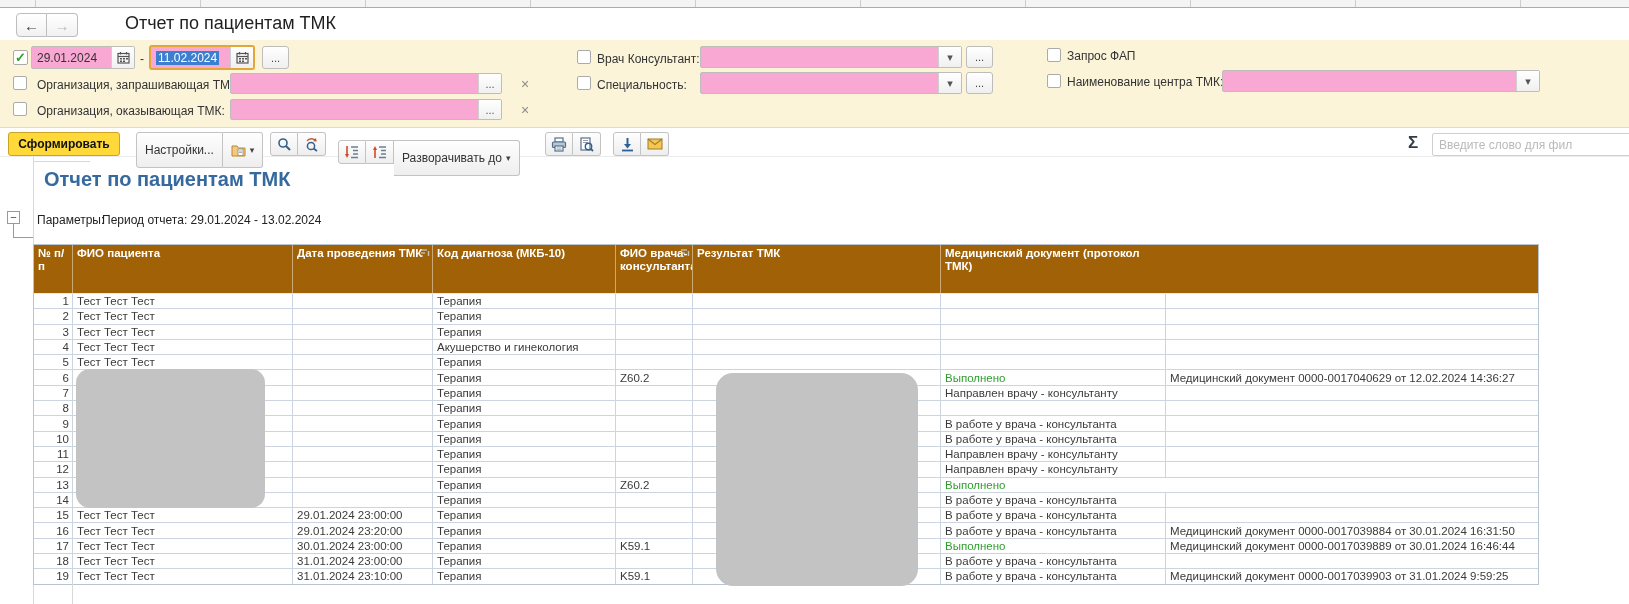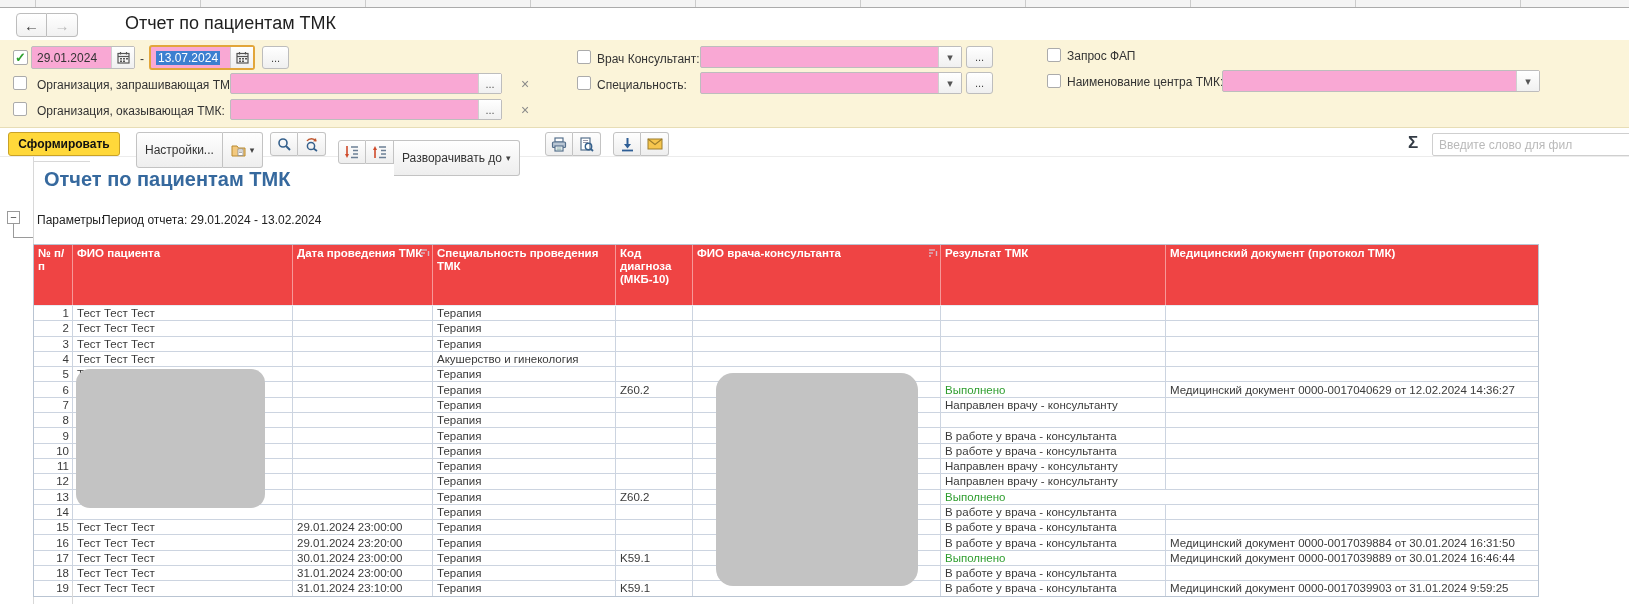--- a/index.html
+++ b/index.html
@@ -69,21 +69,21 @@
   .groupbox { left:7px; top:211px; width:13px; height:13px; border:1px solid #9a9a9a;
           background:#fff; font-size:11px; line-height:11px; text-align:center; color:#444; }
   .rtitle { left:44px; top:168px; font-size:20px; font-weight:bold; color:#36699e; }
   .params-label { left:37px; top:213px; font-size:12px; color:#222; }
   .params-value { left:102px; top:213px; font-size:12px; color:#222; }
 
   
   .table { left:33px; top:244px; width:1506px; border:1px solid #b9c4d2; border-bottom:none; }
   .thead, .trow { display:grid;
     grid-template-columns:39px 220px 140px 183px 77px 248px 225px 373px; }
-  .thead { background:#ef4444; height:60px; }
+  .thead { background:#a16207; height:48px; }
   .th { color:#fff; font-weight:bold; font-size:11.5px; line-height:13px;
         padding:2px 4px; border-right:1px solid rgba(255,255,255,.45); position:relative; overflow:hidden; }
   .th:last-child { border-right:none; }
   .sorticon { position:absolute; right:2px; top:3px; opacity:.75; }
   .trow { height:15.3px; border-top:1px solid #ccd4e0; background:#fff; }
   .trow:first-child { border-top:1px solid #e8ecf2; }
   .tbody { border-bottom:1px solid #b9c4d2; }
   .td { font-size:11.5px; line-height:14px; padding:0 4px; color:#3a3a3a;
         border-right:1px solid #ccd4e0; white-space:nowrap; overflow:hidden; display:flex; align-items:center; }
   .td:last-child { border-right:none; }
@@ -125,21 +125,21 @@
         <rect x="6" y="7" width="2" height="1.5" fill="#555"></rect>
         <rect x="9" y="7" width="2" height="1.5" fill="#555"></rect>
         <rect x="3" y="9.5" width="2" height="1.5" fill="#555"></rect>
         <rect x="6" y="9.5" width="2" height="1.5" fill="#555"></rect>
       </svg>
   </span>
 </div>
 <div class="abs flabel" style="left:140px;top:52px;">-</div>
 <div class="abs field focus" style="left:149px;top:45px;width:106px;height:25px;">
   <span class="txt">
-      <span class="sel">13.07.2024</span>
+      <span class="sel">11.02.2024</span>
     </span>
   <span class="ibtn">
     <svg width="13" height="13" viewBox="0 0 13 13">
         <rect x="1" y="2.5" width="11" height="9.5" fill="none" stroke="#555" stroke-width="1.2"></rect>
         <line x1="1" y1="5.5" x2="12" y2="5.5" stroke="#555" stroke-width="1.2"></line>
         <line x1="3.5" y1="1" x2="3.5" y2="3.5" stroke="#555" stroke-width="1.2"></line>
         <line x1="9.5" y1="1" x2="9.5" y2="3.5" stroke="#555" stroke-width="1.2"></line>
         <rect x="3" y="7" width="2" height="1.5" fill="#555"></rect>
         <rect x="6" y="7" width="2" height="1.5" fill="#555"></rect>
         <rect x="9" y="7" width="2" height="1.5" fill="#555"></rect>
@@ -312,21 +312,20 @@
       <span>Дата проведения ТМК</span>
       <span class="sorticon">
         <svg width="10" height="10" viewBox="0 0 10 10">
             <line x1="1" y1="2" x2="7" y2="2" stroke="#cfe0f0" stroke-width="1.4"></line>
             <line x1="1" y1="5" x2="5" y2="5" stroke="#cfe0f0" stroke-width="1.4"></line>
             <line x1="1" y1="8" x2="3" y2="8" stroke="#cfe0f0" stroke-width="1.4"></line>
             <line x1="8.5" y1="3" x2="8.5" y2="8" stroke="#cfe0f0" stroke-width="1.4"></line>
           </svg>
       </span>
     </div>
-    <div class="th">Специальность проведения ТМК</div>
     <div class="th">Код диагноза (МКБ-10)</div>
     <div class="th">
       <span>ФИО врача-консультанта</span>
       <span class="sorticon">
         <svg width="10" height="10" viewBox="0 0 10 10">
             <line x1="1" y1="2" x2="7" y2="2" stroke="#cfe0f0" stroke-width="1.4"></line>
             <line x1="1" y1="5" x2="5" y2="5" stroke="#cfe0f0" stroke-width="1.4"></line>
             <line x1="1" y1="8" x2="3" y2="8" stroke="#cfe0f0" stroke-width="1.4"></line>
             <line x1="8.5" y1="3" x2="8.5" y2="8" stroke="#cfe0f0" stroke-width="1.4"></line>
           </svg>

